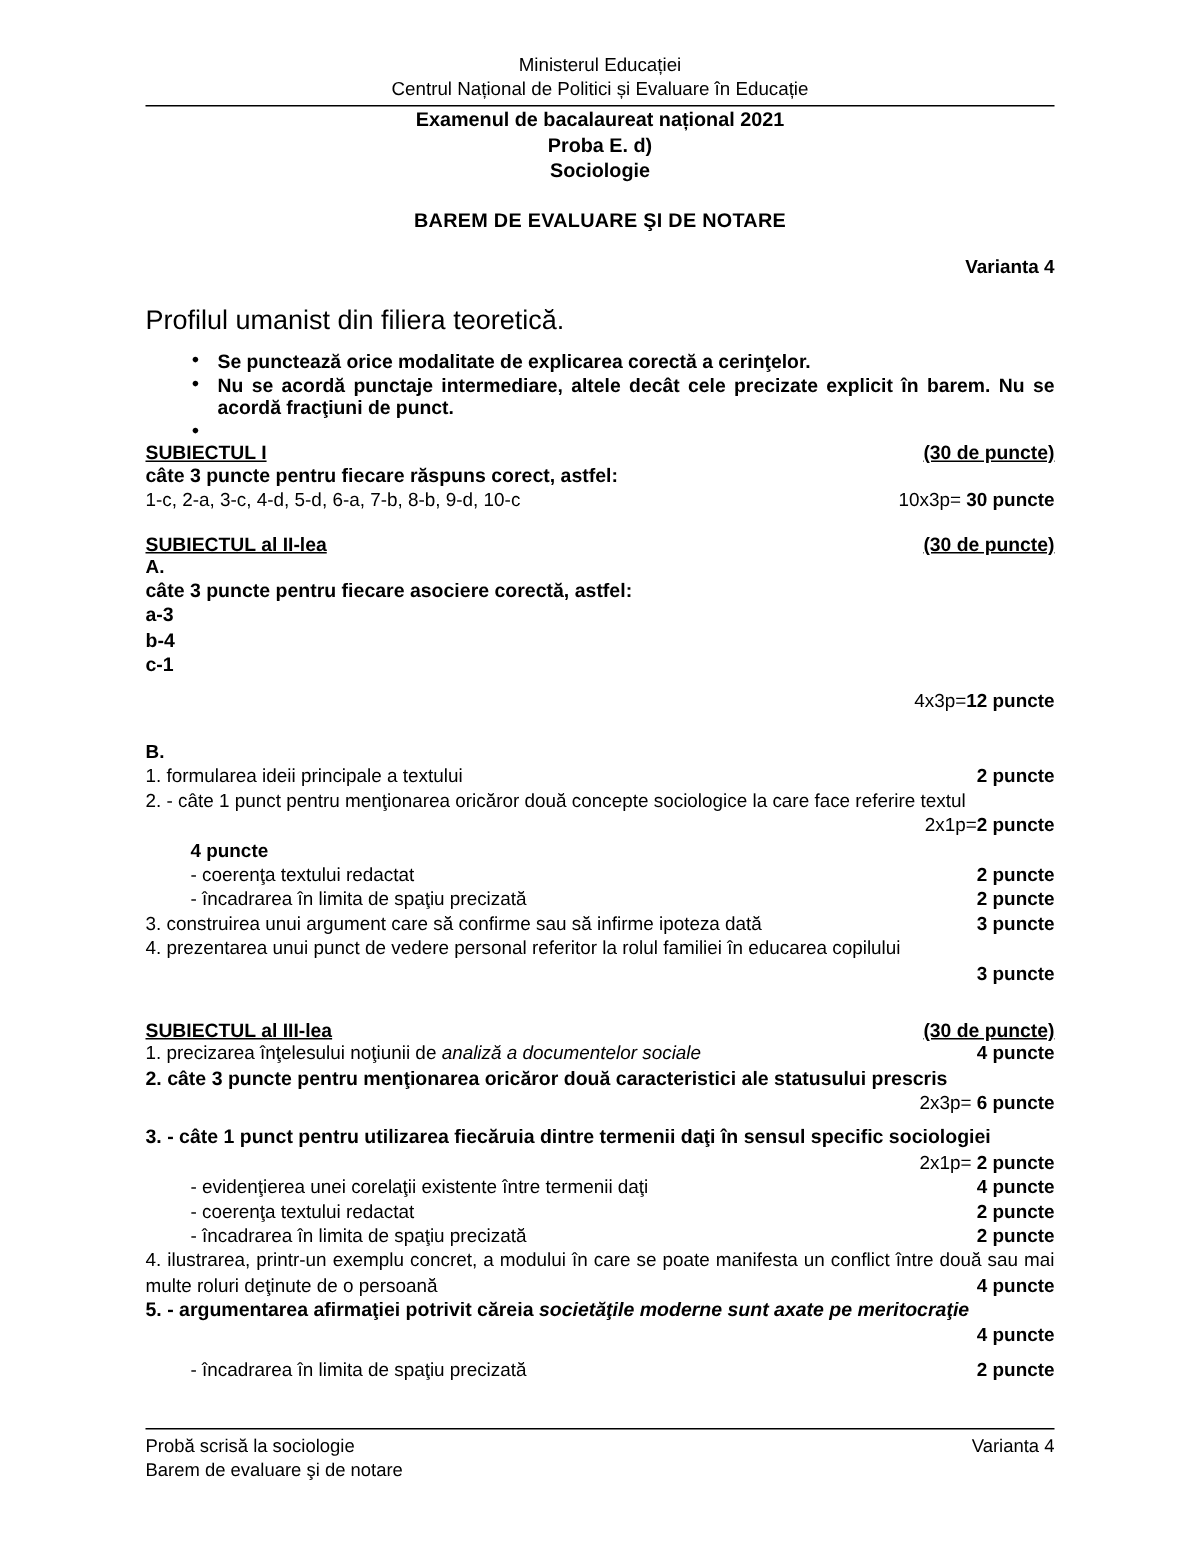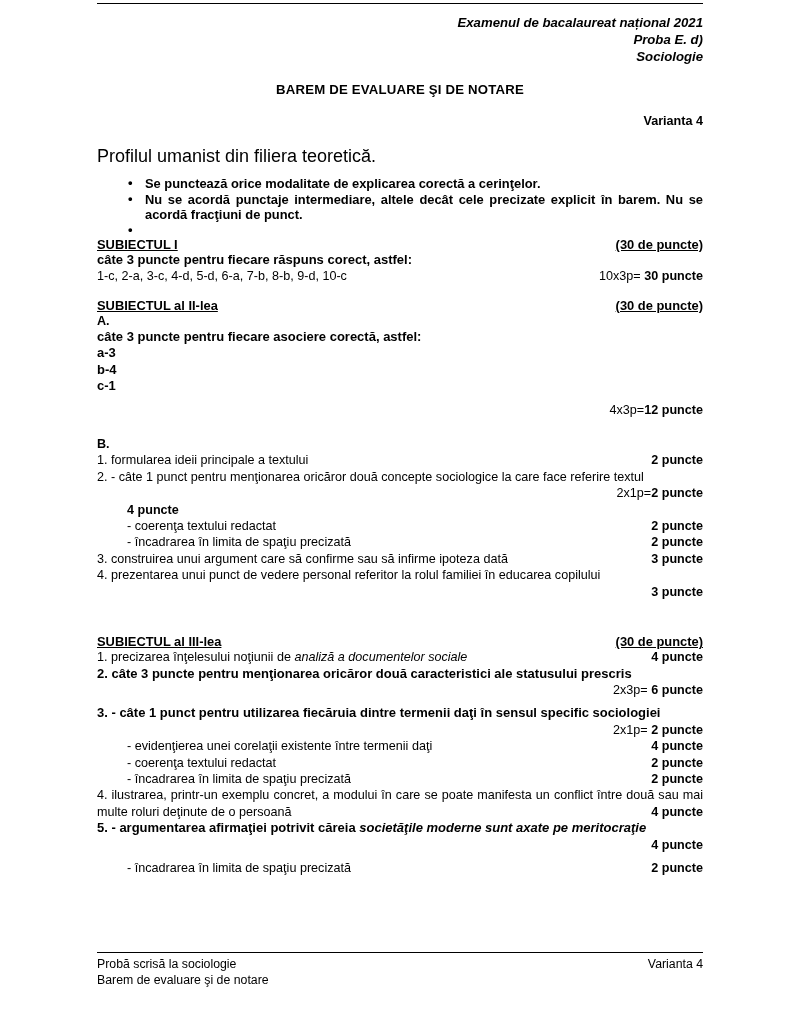--- a/index.html
+++ b/index.html
@@ -38,26 +38,25 @@
   .doc-header .line { white-space: nowrap; }
   .header-rule {
     border: 0;
     border-top: 1.6px solid #000;
     margin: 3px 0 0 0;
     width: 606px;
   }
 
   
   .title-block {
-    text-align: right;
+    text-align: center;
     font-weight: bold;
     font-size: 13.2px;
     line-height: 17px;
-    margin-top: 10px;
-    font-style: italic;
+    margin-top: 0;
   }
   .barem-title {
     text-align: center;
     font-weight: bold;
     font-size: 13.2px;
     margin-top: 17px;
     letter-spacing: 0.2px;
   }
   .varianta-top {
     text-align: right;
@@ -159,20 +158,24 @@
   }
   .footer-left-2 { font-size: 12.3px; line-height: 15.5px; }
 </style>
 </head>
 <body>
 
 <div class="page">
 
   <div class="content">
 
+    <div class="doc-header">
+      <div class="line">Ministerul Educației</div>
+      <div class="line">Centrul Național de Politici și Evaluare în Educație</div>
+    </div>
     <hr class="header-rule">
 
     <div class="title-block">
       <div>Examenul de bacalaureat național 2021</div>
       <div>Proba E. d)</div>
       <div>Sociologie</div>
     </div>
 
     <div class="barem-title">BAREM DE EVALUARE ŞI DE NOTARE</div>
 
@@ -244,21 +247,21 @@
     </div>
     <div class="row">
       <div class="left">3. construirea unui argument care să confirme sau să infirme ipoteza dată</div>
       <div class="right b">3 puncte</div>
     </div>
     <div class="justify-par">4. prezentarea unui punct de vedere personal referitor la rolul familiei în educarea copilului</div>
     <div class="right-only b">3 puncte</div>
 
     <div class="spacer-lg"></div>
 
-    <div class="section-head" style="margin-top:16px">
+    <div class="section-head" style="margin-top:4px">
       <span>SUBIECTUL al III-lea</span>
       <span>(30 de puncte)</span>
     </div>
 
     <div class="row">
       <div class="left"><span>1. precizarea înţelesului noţiunii de </span><span class="i">analiză a documentelor sociale</span></div>
       <div class="right b">4 puncte</div>
     </div>
 
     <div class="line-plain">2. câte 3 puncte pentru menţionarea oricăror două caracteristici ale statusului prescris</div>

